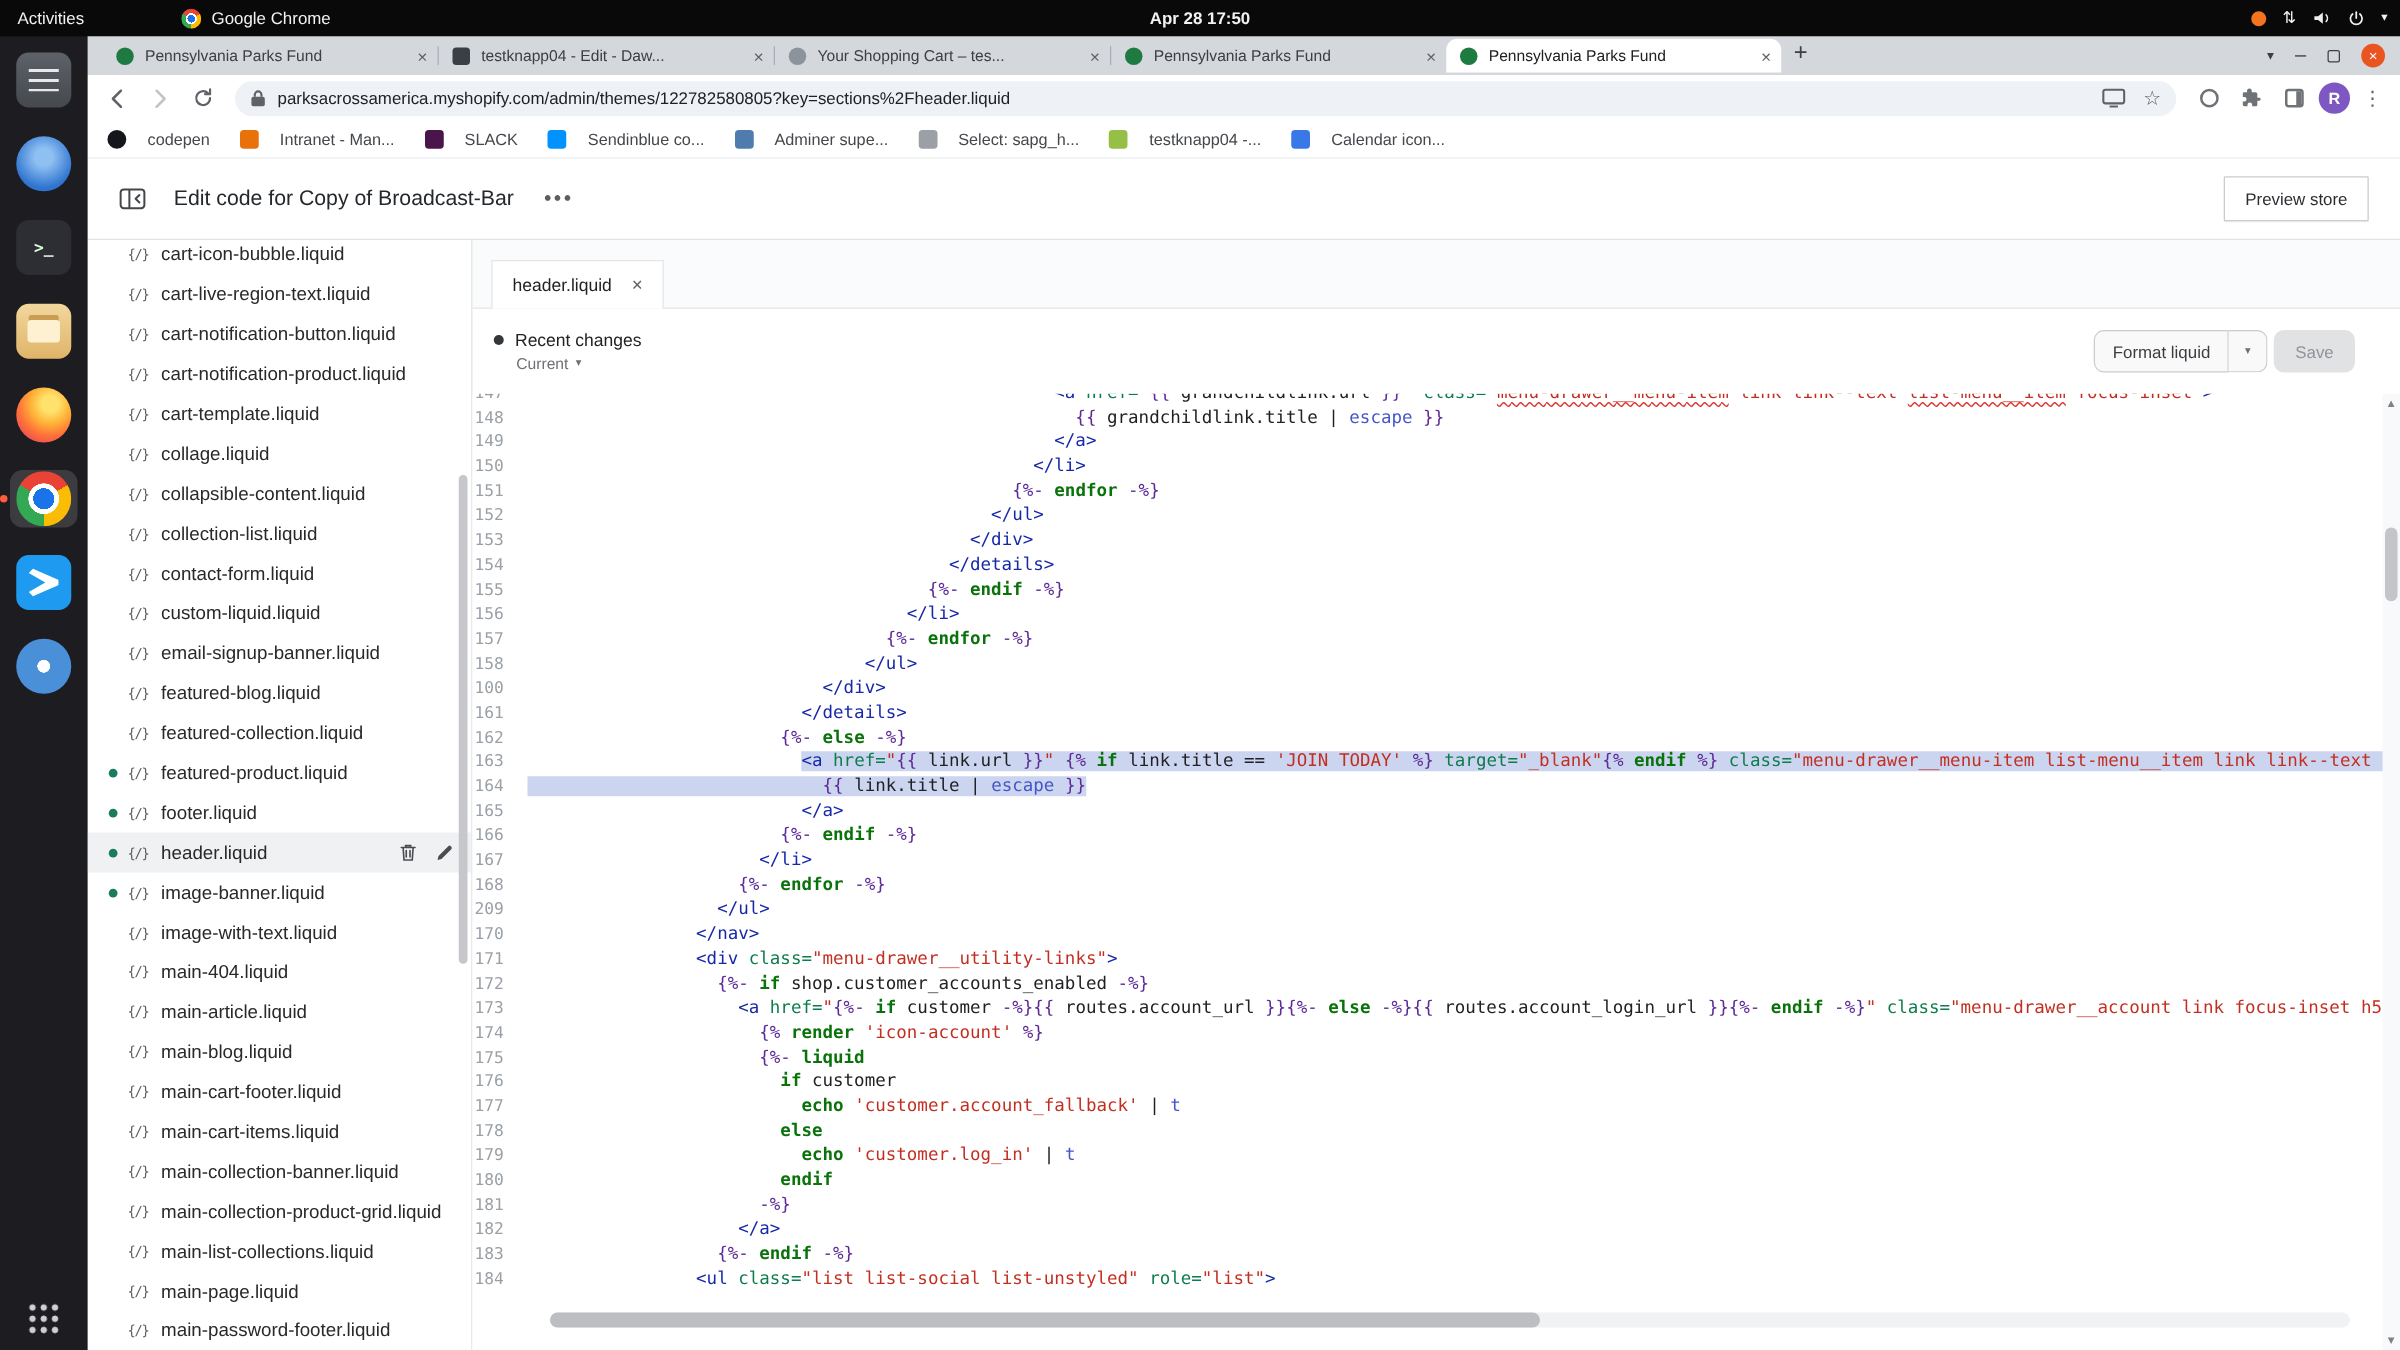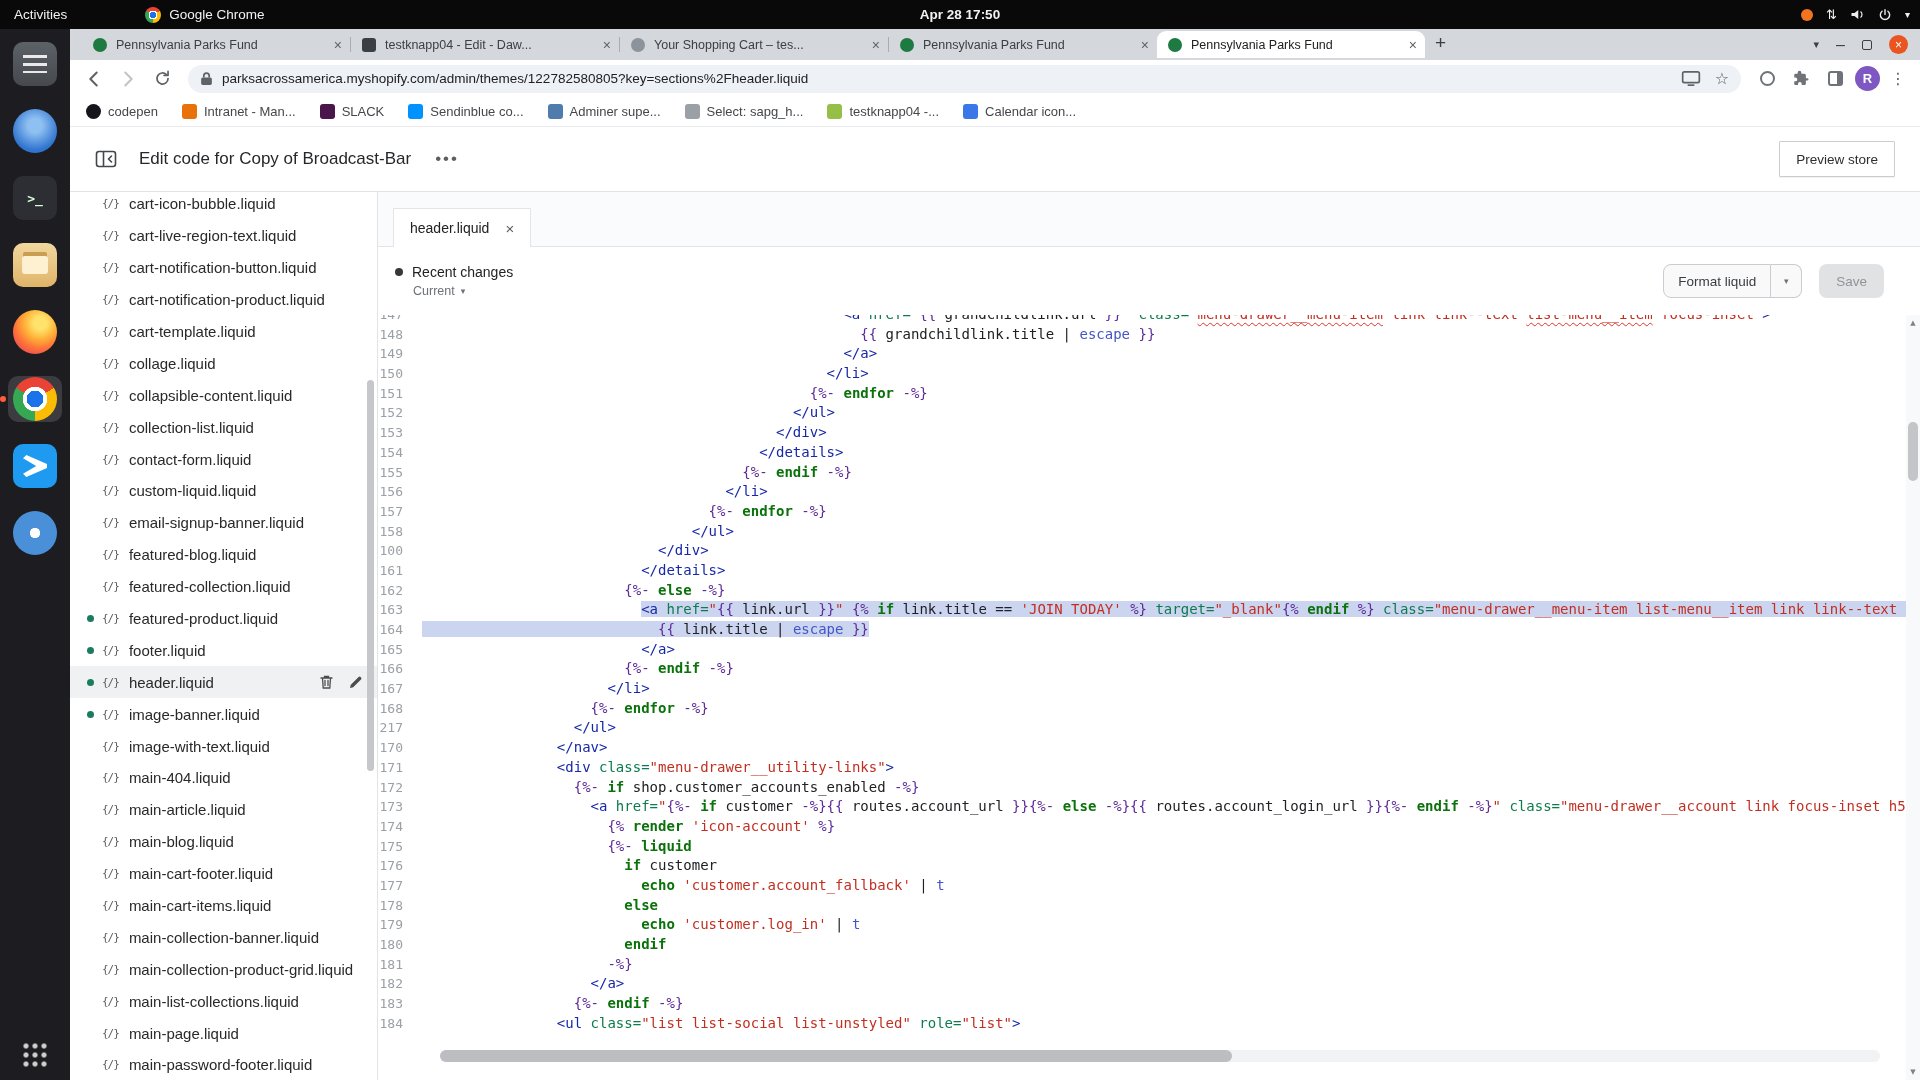--- a/index.html
+++ b/index.html
@@ -64,21 +64,21 @@
   .ob-ic{display:flex;align-items:center;gap:14px;margin-left:10px;}
   .star{font-size:16px;color:#5f6368;font-family:"DejaVu Sans",sans-serif;}
   .ext1{width:15px;height:15px;border:2px solid #6f7378;border-radius:50%;}
   .ext2{width:15px;height:15px;border:2px solid #6f7378;border-radius:3px;position:relative;}
   .ext2::after{content:"";position:absolute;right:0;top:0;bottom:0;width:4px;background:#6f7378;}
   .avatar{width:25px;height:25px;border-radius:50%;background:#7e57c2;color:#fff;font-size:13px;font-weight:bold;
           display:flex;align-items:center;justify-content:center;flex:none;}
   .kebab{font-size:16px;color:#5f6368;font-family:"DejaVu Sans",sans-serif;margin:0 4px;}
   .bookmarks{height:30px;background:#fff;display:flex;align-items:center;padding-left:16px;gap:24px;
              font-size:13px;color:#44474b;border-bottom:1px solid #e8eaed;flex:none;}
-  .bm{display:flex;align-items:center;gap:7px;flex:none;}
+  .bm{display:flex;align-items:center;gap:17px;flex:none;}
   .bi{width:15px;height:15px;border-radius:3px;flex:none;}
   .bi-codepen{background:#15161b;border-radius:50%;}
   .bi-intranet{background:#e8710a;}
   .bi-slack{background:#4a154b;}
   .bi-sendinblue{background:#0092ff;}
   .bi-adminer{background:#4f7cac;}
   .bi-database{background:#9aa0a6;}
   .bi-shopify{background:#95bf47;}
   .bi-calendar{background:#3b78e7;}
   
@@ -105,21 +105,21 @@
             padding-left:15px;flex:none;}
   .etab{height:39px;background:#fff;border:1px solid #e3e5e8;border-bottom:none;display:flex;align-items:center;
         padding:0 16px;font-size:14px;color:#202223;margin-bottom:-1px;}
   .etab-close{margin-left:16px;color:#5c5f62;font-size:15px;}
   .edithead{height:68px;display:flex;align-items:center;padding:0 36px 0 17px;flex:none;}
   .rc-col{display:flex;flex-direction:column;}
   .rc-line{display:flex;align-items:center;gap:9px;font-size:14px;color:#202223;}
   .rc-dot{width:8px;height:8px;background:#35383b;border-radius:50%;}
   .ver-line{font-size:12.5px;color:#6d7175;margin-left:18px;margin-top:4px;display:flex;gap:6px;align-items:center;}
   .caret{font-size:9px;color:#6d7175;font-family:"DejaVu Sans",sans-serif;}
-  .headbtns{margin-left:auto;display:flex;align-items:center;gap:17px;}
+  .headbtns{margin-left:auto;display:flex;align-items:center;gap:5px;}
   .btn-format{display:flex;}
   .fmain{height:34px;padding:0 14px;background:#f9f9fa;border:1px solid #c9ccd0;border-radius:8px 0 0 8px;
          font-size:13.5px;color:#3a3d40;display:flex;align-items:center;}
   .fcaret{width:31px;height:34px;border:1px solid #c9ccd0;border-left:none;border-radius:0 8px 8px 0;background:#f9f9fa;
           display:flex;align-items:center;justify-content:center;}
   .btn-save{height:34px;padding:0 17px;background:#e0e2e4;color:#8f949a;border-radius:8px;font-size:13.5px;
             display:flex;align-items:center;}
   
   .code{flex:1;position:relative;overflow:hidden;background:#fff;
         font-family:"DejaVu Sans Mono","Liberation Mono",monospace;font-size:14px;}
@@ -540,21 +540,21 @@
               <div class="cl"><span class="ln">158</span><span class="ct">                                <span class="tk-tg">&lt;/ul&gt;</span></span></div>
               <div class="cl"><span class="ln">100</span><span class="ct">                            <span class="tk-tg">&lt;/div&gt;</span></span></div>
               <div class="cl"><span class="ln">161</span><span class="ct">                          <span class="tk-tg">&lt;/details&gt;</span></span></div>
               <div class="cl"><span class="ln">162</span><span class="ct">                        <span class="tk-br">{%- </span><span class="tk-kw">else</span><span class="tk-br"> -%}</span></span></div>
               <div class="cl"><span class="ln">163</span><span class="ct">                          <span class="selbg"><span class="tk-tg">&lt;a</span><span class="tk-at"> href=</span><span class="tk-st">"</span><span class="tk-br">{{ </span><span class="tk-p">link.url</span><span class="tk-br"> }}</span><span class="tk-st">"</span><span class="tk-p"> </span><span class="tk-br">{% </span><span class="tk-kw">if</span><span class="tk-p"> link.title == </span><span class="tk-st">'JOIN TODAY'</span><span class="tk-p"> </span><span class="tk-br">%}</span><span class="tk-p"> </span><span class="tk-at">target=</span><span class="tk-st">"_blank"</span><span class="tk-br">{% </span><span class="tk-kw">endif</span><span class="tk-p"> </span><span class="tk-br">%}</span><span class="tk-p"> </span><span class="tk-at">class=</span><span class="tk-st">"menu-drawer__menu-item list-menu__item link link--text focus-inset{% if link.current %} menu-drawer__menu-item--active{% endif %}"</span></span></span></div>
               <div class="cl"><span class="ln">164</span><span class="ct"><span class="selbg">                            <span class="tk-br">{{ </span><span class="tk-p">link.title</span><span class="tk-p"> | </span><span class="tk-fl">escape</span><span class="tk-br"> }}</span></span></span></div>
               <div class="cl"><span class="ln">165</span><span class="ct">                          <span class="tk-tg">&lt;/a&gt;</span></span></div>
               <div class="cl"><span class="ln">166</span><span class="ct">                        <span class="tk-br">{%- </span><span class="tk-kw">endif</span><span class="tk-br"> -%}</span></span></div>
               <div class="cl"><span class="ln">167</span><span class="ct">                      <span class="tk-tg">&lt;/li&gt;</span></span></div>
               <div class="cl"><span class="ln">168</span><span class="ct">                    <span class="tk-br">{%- </span><span class="tk-kw">endfor</span><span class="tk-br"> -%}</span></span></div>
-              <div class="cl"><span class="ln">217</span><span class="ct">                  <span class="tk-tg">&lt;/ul&gt;</span></span></div>
+              <div class="cl"><span class="ln">209</span><span class="ct">                  <span class="tk-tg">&lt;/ul&gt;</span></span></div>
               <div class="cl"><span class="ln">170</span><span class="ct">                <span class="tk-tg">&lt;/nav&gt;</span></span></div>
               <div class="cl"><span class="ln">171</span><span class="ct">                <span class="tk-tg">&lt;div</span><span class="tk-at"> class=</span><span class="tk-st">"menu-drawer__utility-links"</span><span class="tk-tg">&gt;</span></span></div>
               <div class="cl"><span class="ln">172</span><span class="ct">                  <span class="tk-br">{%- </span><span class="tk-kw">if</span><span class="tk-p"> shop.customer_accounts_enabled</span><span class="tk-br"> -%}</span></span></div>
               <div class="cl"><span class="ln">173</span><span class="ct">                    <span class="tk-tg">&lt;a</span><span class="tk-at"> href=</span><span class="tk-st">"</span><span class="tk-br">{%- </span><span class="tk-kw">if</span><span class="tk-p"> customer</span><span class="tk-br"> -%}</span><span class="tk-br">{{ </span><span class="tk-p">routes.account_url</span><span class="tk-br"> }}</span><span class="tk-br">{%- </span><span class="tk-kw">else</span><span class="tk-br"> -%}</span><span class="tk-br">{{ </span><span class="tk-p">routes.account_login_url</span><span class="tk-br"> }}</span><span class="tk-br">{%- </span><span class="tk-kw">endif</span><span class="tk-br"> -%}</span><span class="tk-st">"</span><span class="tk-p"> </span><span class="tk-at">class=</span><span class="tk-st">"menu-drawer__account link focus-inset h5 medium-hide large-up-hide"</span></span></div>
               <div class="cl"><span class="ln">174</span><span class="ct">                      <span class="tk-br">{% </span><span class="tk-kw">render</span><span class="tk-p"> </span><span class="tk-st">'icon-account'</span><span class="tk-p"> </span><span class="tk-br">%}</span></span></div>
               <div class="cl"><span class="ln">175</span><span class="ct">                      <span class="tk-br">{%- </span><span class="tk-kw">liquid</span></span></div>
               <div class="cl"><span class="ln">176</span><span class="ct">                        <span class="tk-kw">if</span><span class="tk-p"> customer</span></span></div>
               <div class="cl"><span class="ln">177</span><span class="ct">                          <span class="tk-kw">echo</span><span class="tk-p"> </span><span class="tk-st">'customer.account_fallback'</span><span class="tk-p"> | </span><span class="tk-fl">t</span></span></div>
               <div class="cl"><span class="ln">178</span><span class="ct">                        <span class="tk-kw">else</span></span></div>
               <div class="cl"><span class="ln">179</span><span class="ct">                          <span class="tk-kw">echo</span><span class="tk-p"> </span><span class="tk-st">'customer.log_in'</span><span class="tk-p"> | </span><span class="tk-fl">t</span></span></div>

